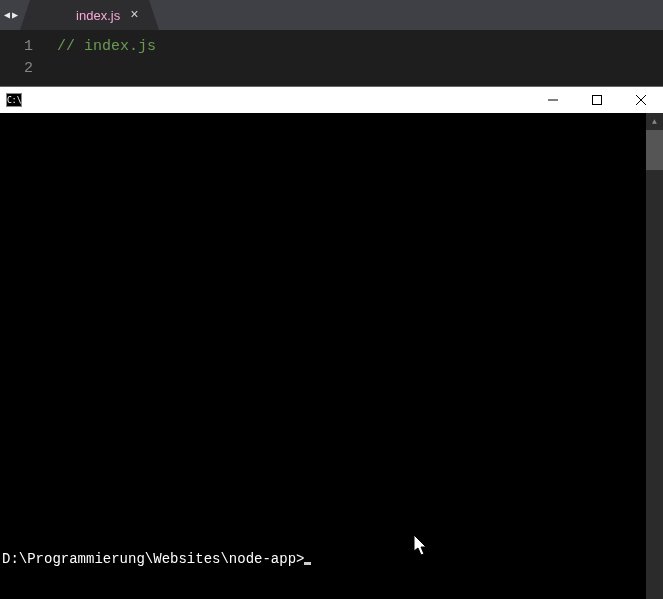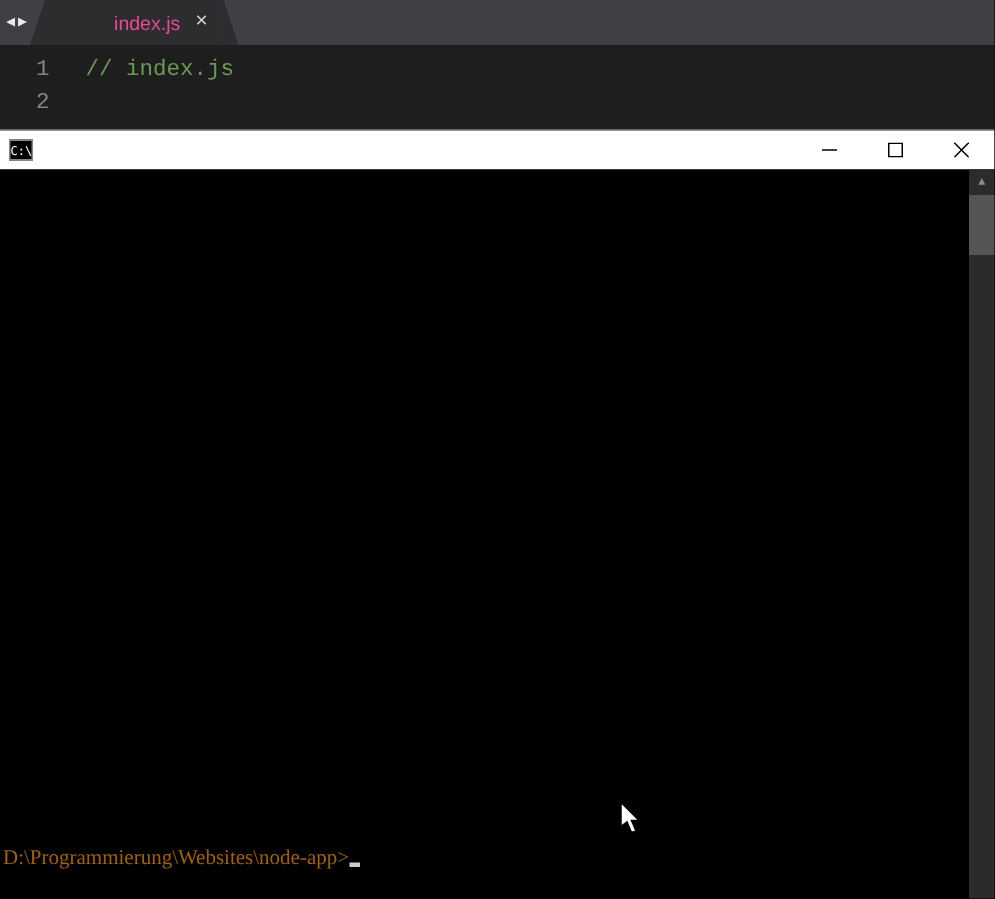--- a/index.html
+++ b/index.html
@@ -60,21 +60,21 @@
       content: "";
       position: absolute;
       right: -10px;
       top: 0;
       width: 0;
       height: 0;
       border-bottom: 30px solid #2d2d30;
       border-right: 10px solid transparent;
     }
     .tab-label {
-      color: #ec4899;
+      color: #f9a8d4;
       font-size: 13px;
       font-family: 'Segoe UI', Tahoma, sans-serif;
       padding-left: 32px;
     }
     .tab-close {
       color: #d4d4d4;
       font-size: 14px;
       cursor: pointer;
     }
 
@@ -189,25 +189,25 @@
     .cmd-scroll-thumb {
       position: absolute;
       top: 17px;
       left: 0;
       width: 17px;
       height: 40px;
       background: #555;
     }
     .cmd-prompt-line {
       position: absolute;
-      bottom: 18px;
+      bottom: 32px;
       left: 2px;
-      color: #a16207;
+      color: #ffffff;
       font-size: 14px;
-      font-family: Liberation Serif, serif;
+      font-family: Liberation Mono, monospace;
     }
     .cursor-blink {
       display: inline-block;
       background: #cccccc;
       width: 7px;
       height: 3px;
       vertical-align: baseline;
       position: relative;
       top: 2px;
     }

